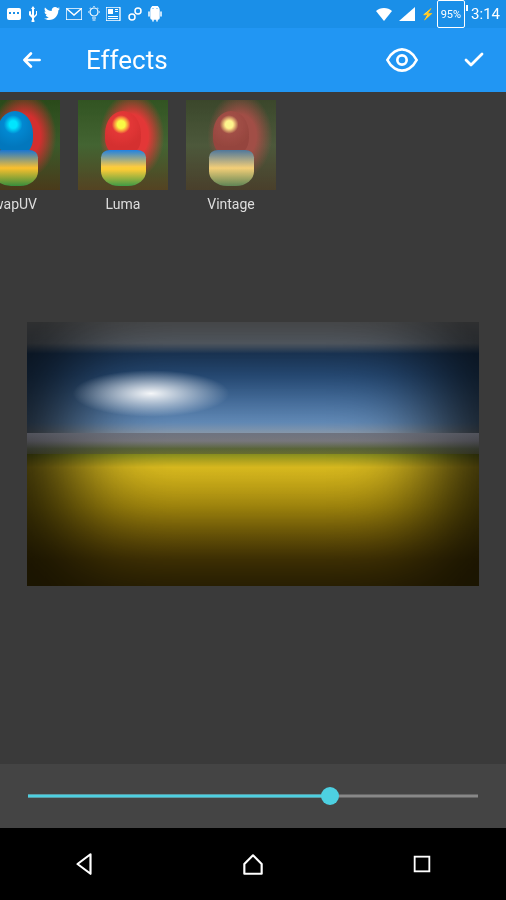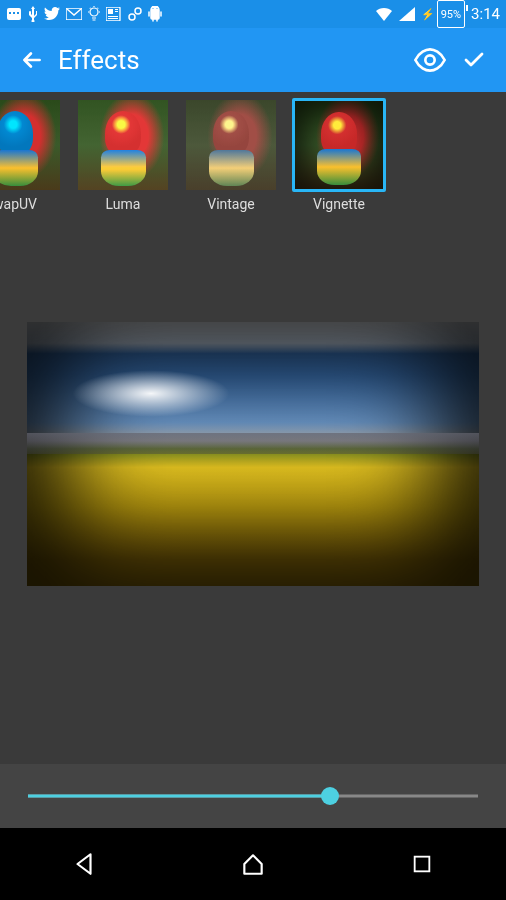--- a/index.html
+++ b/index.html
@@ -2,21 +2,21 @@
 <html><head>
 <meta charset="utf-8">
 <style>
 * { margin: 0; padding: 0; box-sizing: border-box; }
 html, body { width: 506px; height: 900px; font-family: Roboto, Arial, sans-serif; background: #000; overflow: hidden; }
 
 .statusbar { height: 28px; background: #1a8fe8; color: #fff; display: flex; align-items: center; justify-content: space-between; padding: 0 6px; font-size: 13px; }
 .statusbar .left, .statusbar .right { display: flex; align-items: center; gap: 6px; }
 .status-icon { display: inline-flex; align-items: center; justify-content: center; }
 
-.appbar { height: 64px; background: #2196f3; display: flex; align-items: center; padding: 0 14px; gap: 8px; color: #fff; }
+.appbar { height: 64px; background: #2196f3; display: flex; align-items: center; padding: 0 14px; gap: 36px; color: #fff; }
 .appbar .title { font-size: 26px; font-weight: 400; flex: 1; }
 .appbar .action { width: 36px; height: 36px; display: flex; align-items: center; justify-content: center; cursor: pointer; }
 
 .content { background: #3a3a3a; height: 736px; display: flex; flex-direction: column; }
 
 .effects-strip { height: 140px; background: #3a3a3a; display: flex; gap: 10px; overflow: hidden; padding: 6px 0 4px 0; margin-left: -34px; }
 .effect-item { display: flex; flex-direction: column; align-items: center; gap: 4px; flex-shrink: 0; width: 98px; }
 .effect-thumb { width: 94px; height: 94px; border-radius: 2px; position: relative; border: 2px solid transparent; overflow: hidden; }
 .effect-item.selected .effect-thumb { border: 3px solid #29b6f6; }
 .effect-label { font-size: 14px; color: #ddd; }
@@ -163,26 +163,20 @@
           <div class="parrot luma"></div>
         </div>
       <div class="effect-label">Luma</div>
     </div>
     <div class="effect-item">
       <div class="effect-thumb">
           <div class="parrot vintage"></div>
         </div>
       <div class="effect-label">Vintage</div>
     </div>
-    <div class="effect-item selected">
-      <div class="effect-thumb">
-          <div class="parrot vignette"></div>
-        </div>
-      <div class="effect-label">Vignette</div>
-    </div>
 
   </div>
 
   <div class="preview-area">
     <div class="preview"></div>
   </div>
 
   <div class="slider-row">
     <div class="slider-track-bg"></div>
     <div class="slider-track-fg" id="slider-fg" style="width: 301.5px;"></div>

